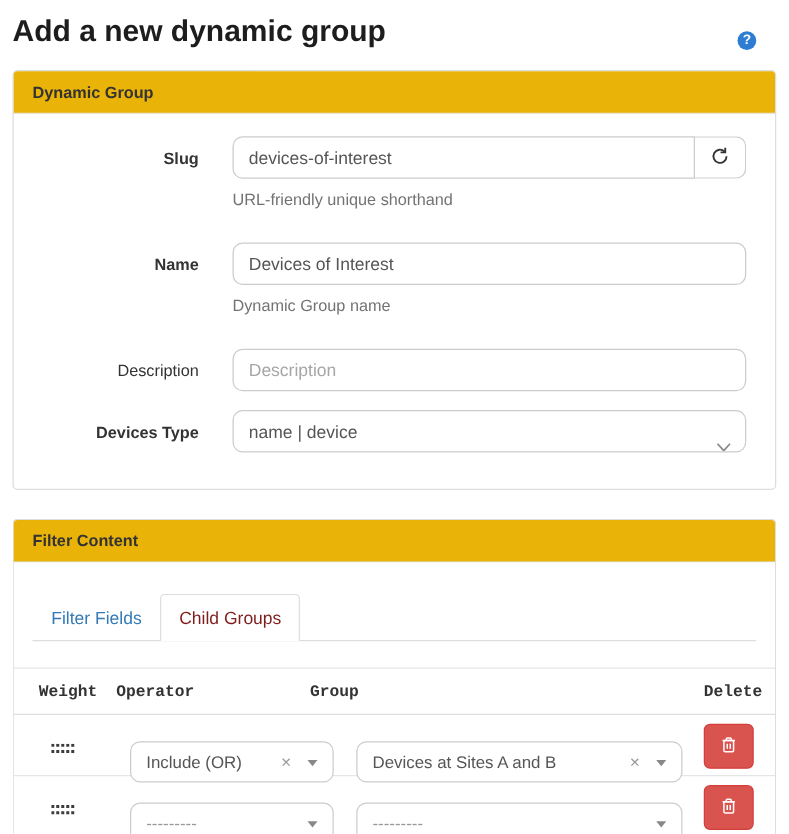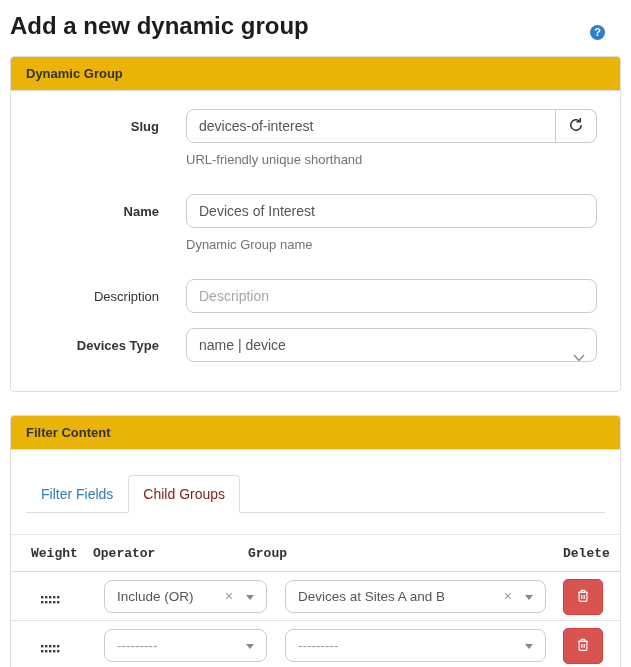--- a/index.html
+++ b/index.html
@@ -91,21 +91,21 @@
     font-size: 13px; font-weight: bold; color: #333;
   }
   .th-weight { left: 20px; }
   .th-operator { left: 82px; }
   .th-group { left: 237px; }
   .th-delete { left: 552px; }
 
   .t-row { position: relative; height: 49px; border-bottom: 1px solid #e5e5e5; }
   .drag-handle { position: absolute; left: 30px; top: 19px; cursor: grab; }
   .row-select {
-    position: absolute; top: 8px; height: 33px;
+    position: absolute; top: 21px; height: 33px;
     border: 1px solid #ccc; border-radius: 8px; background: #fff;
     font-size: 13.5px; color: #555; line-height: 31px;
     padding-left: 12px; cursor: pointer; white-space: nowrap; overflow: hidden;
   }
   .row-select.placeholder { color: #999; }
   .op-select { left: 93px; width: 163px; }
   .grp-select { left: 274px; width: 261px; }
   .clear-x {
     position: absolute; right: 33px; top: 0; line-height: 31px;
     color: #999; font-size: 14px; cursor: pointer;

